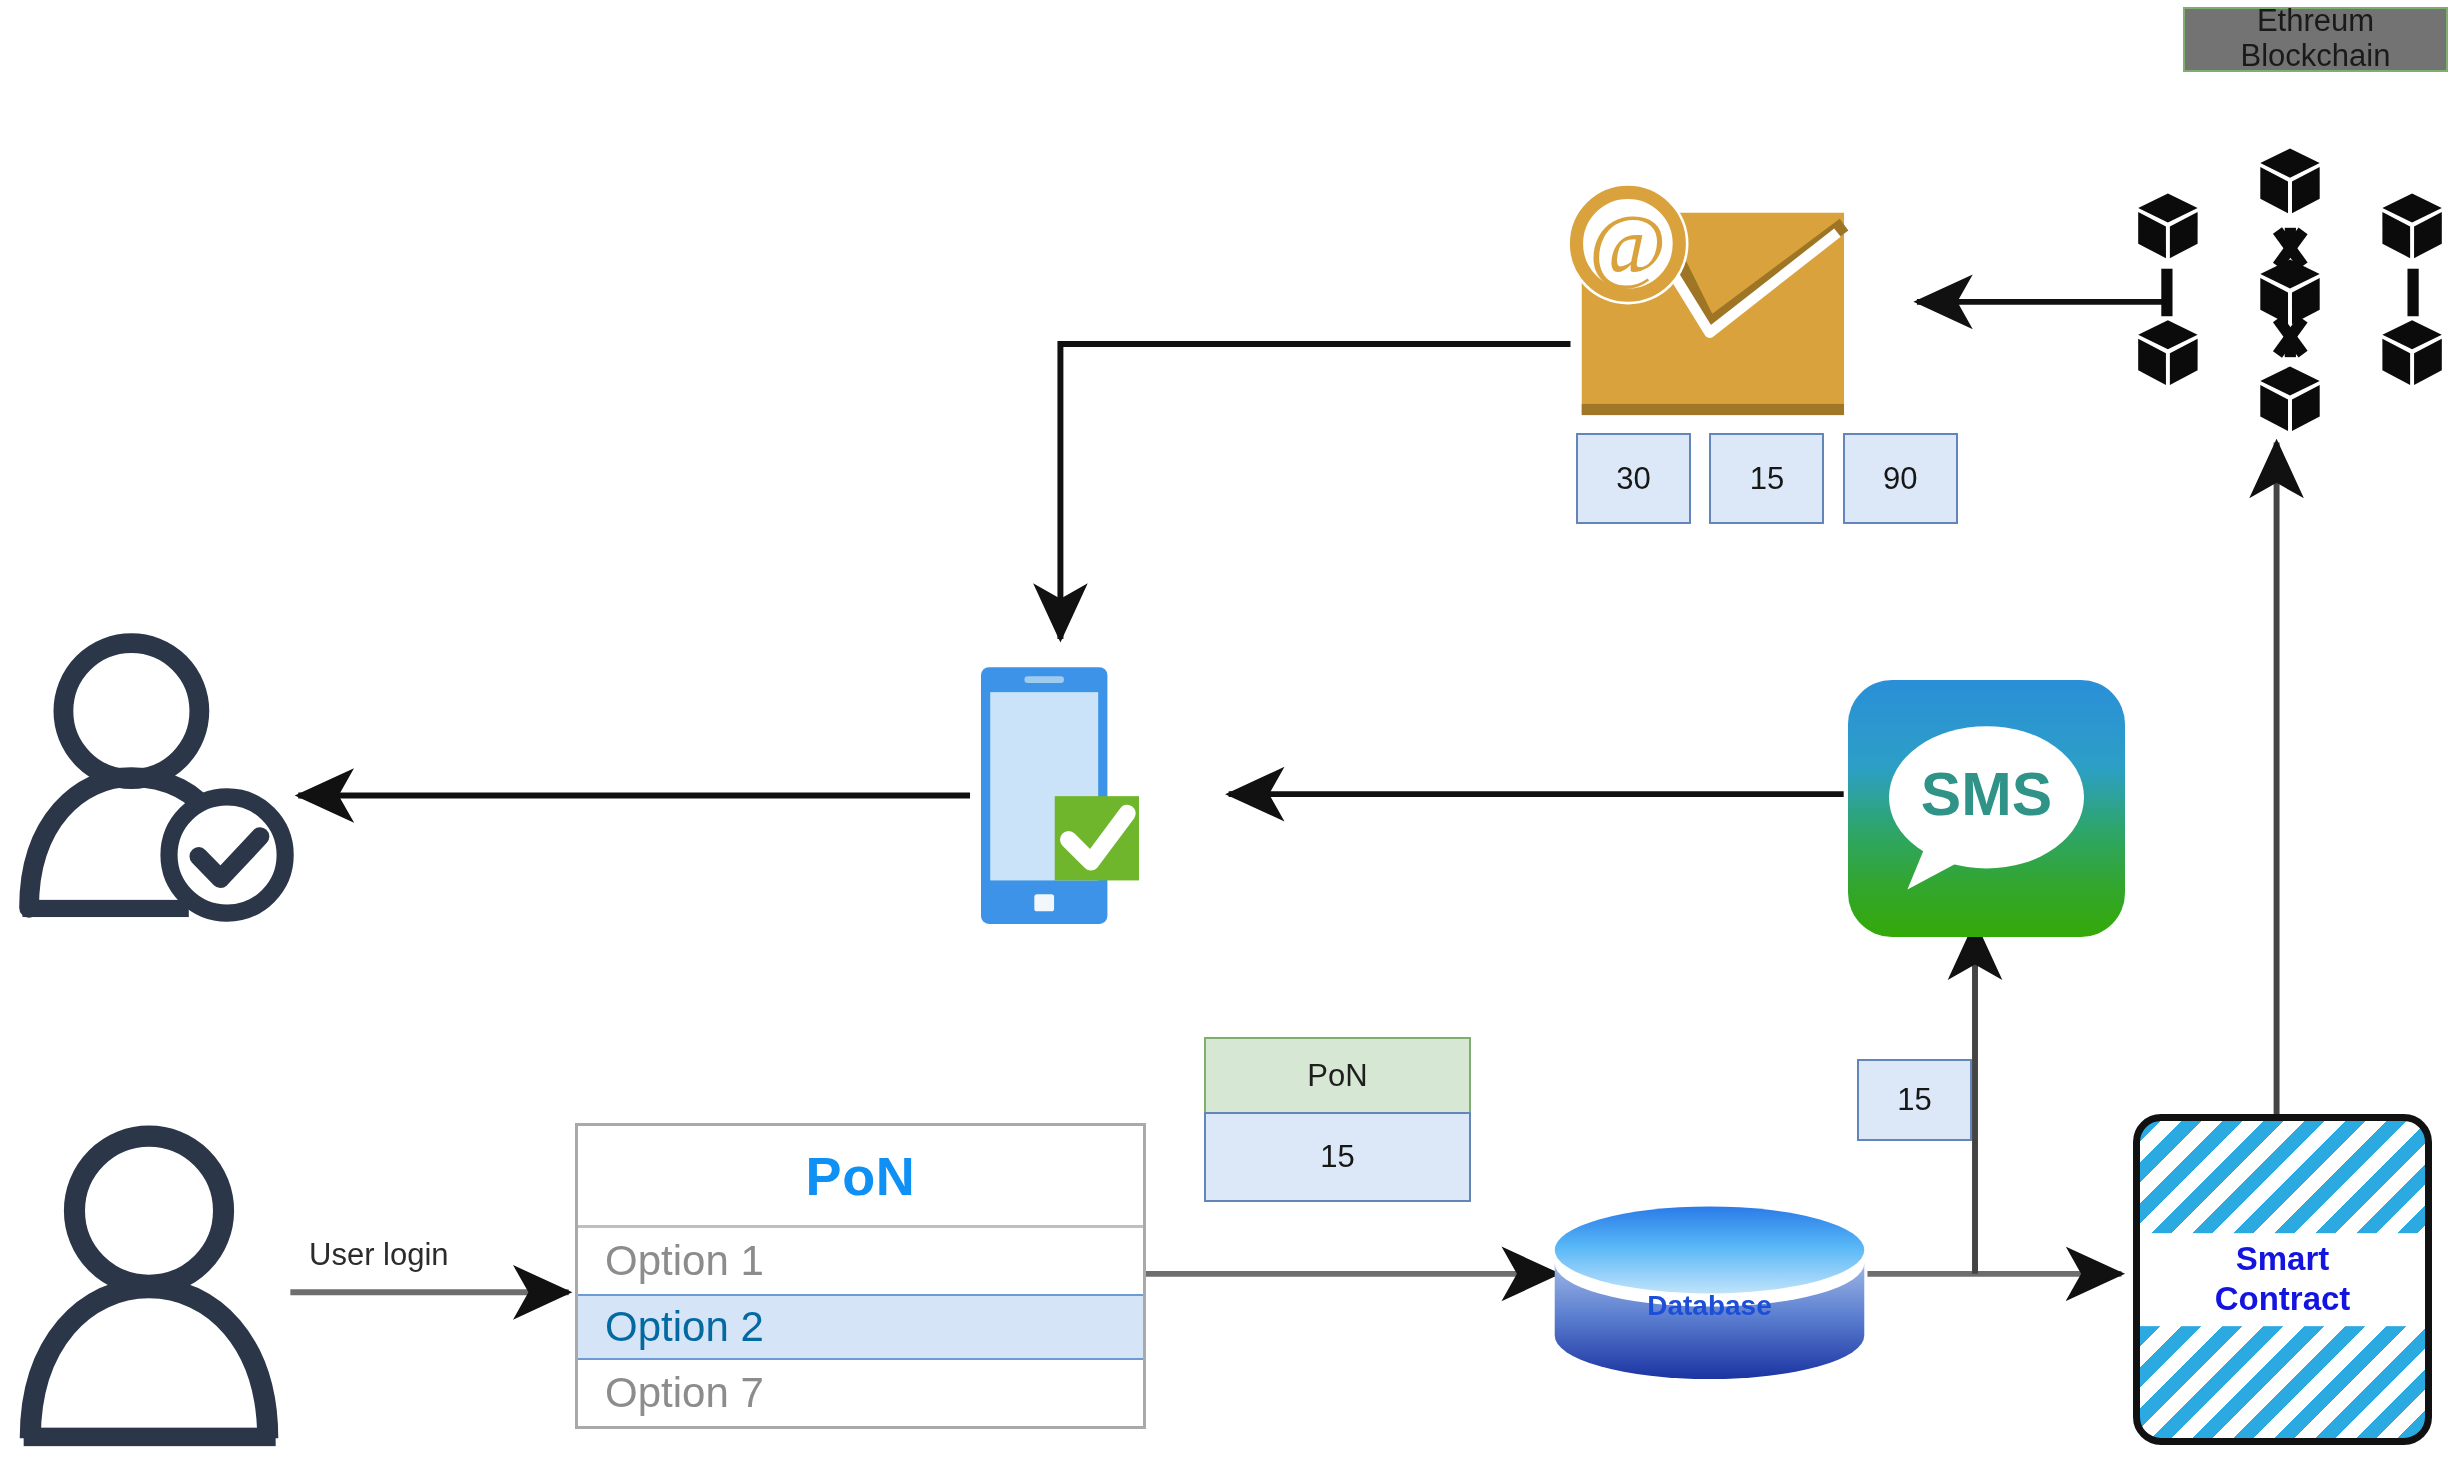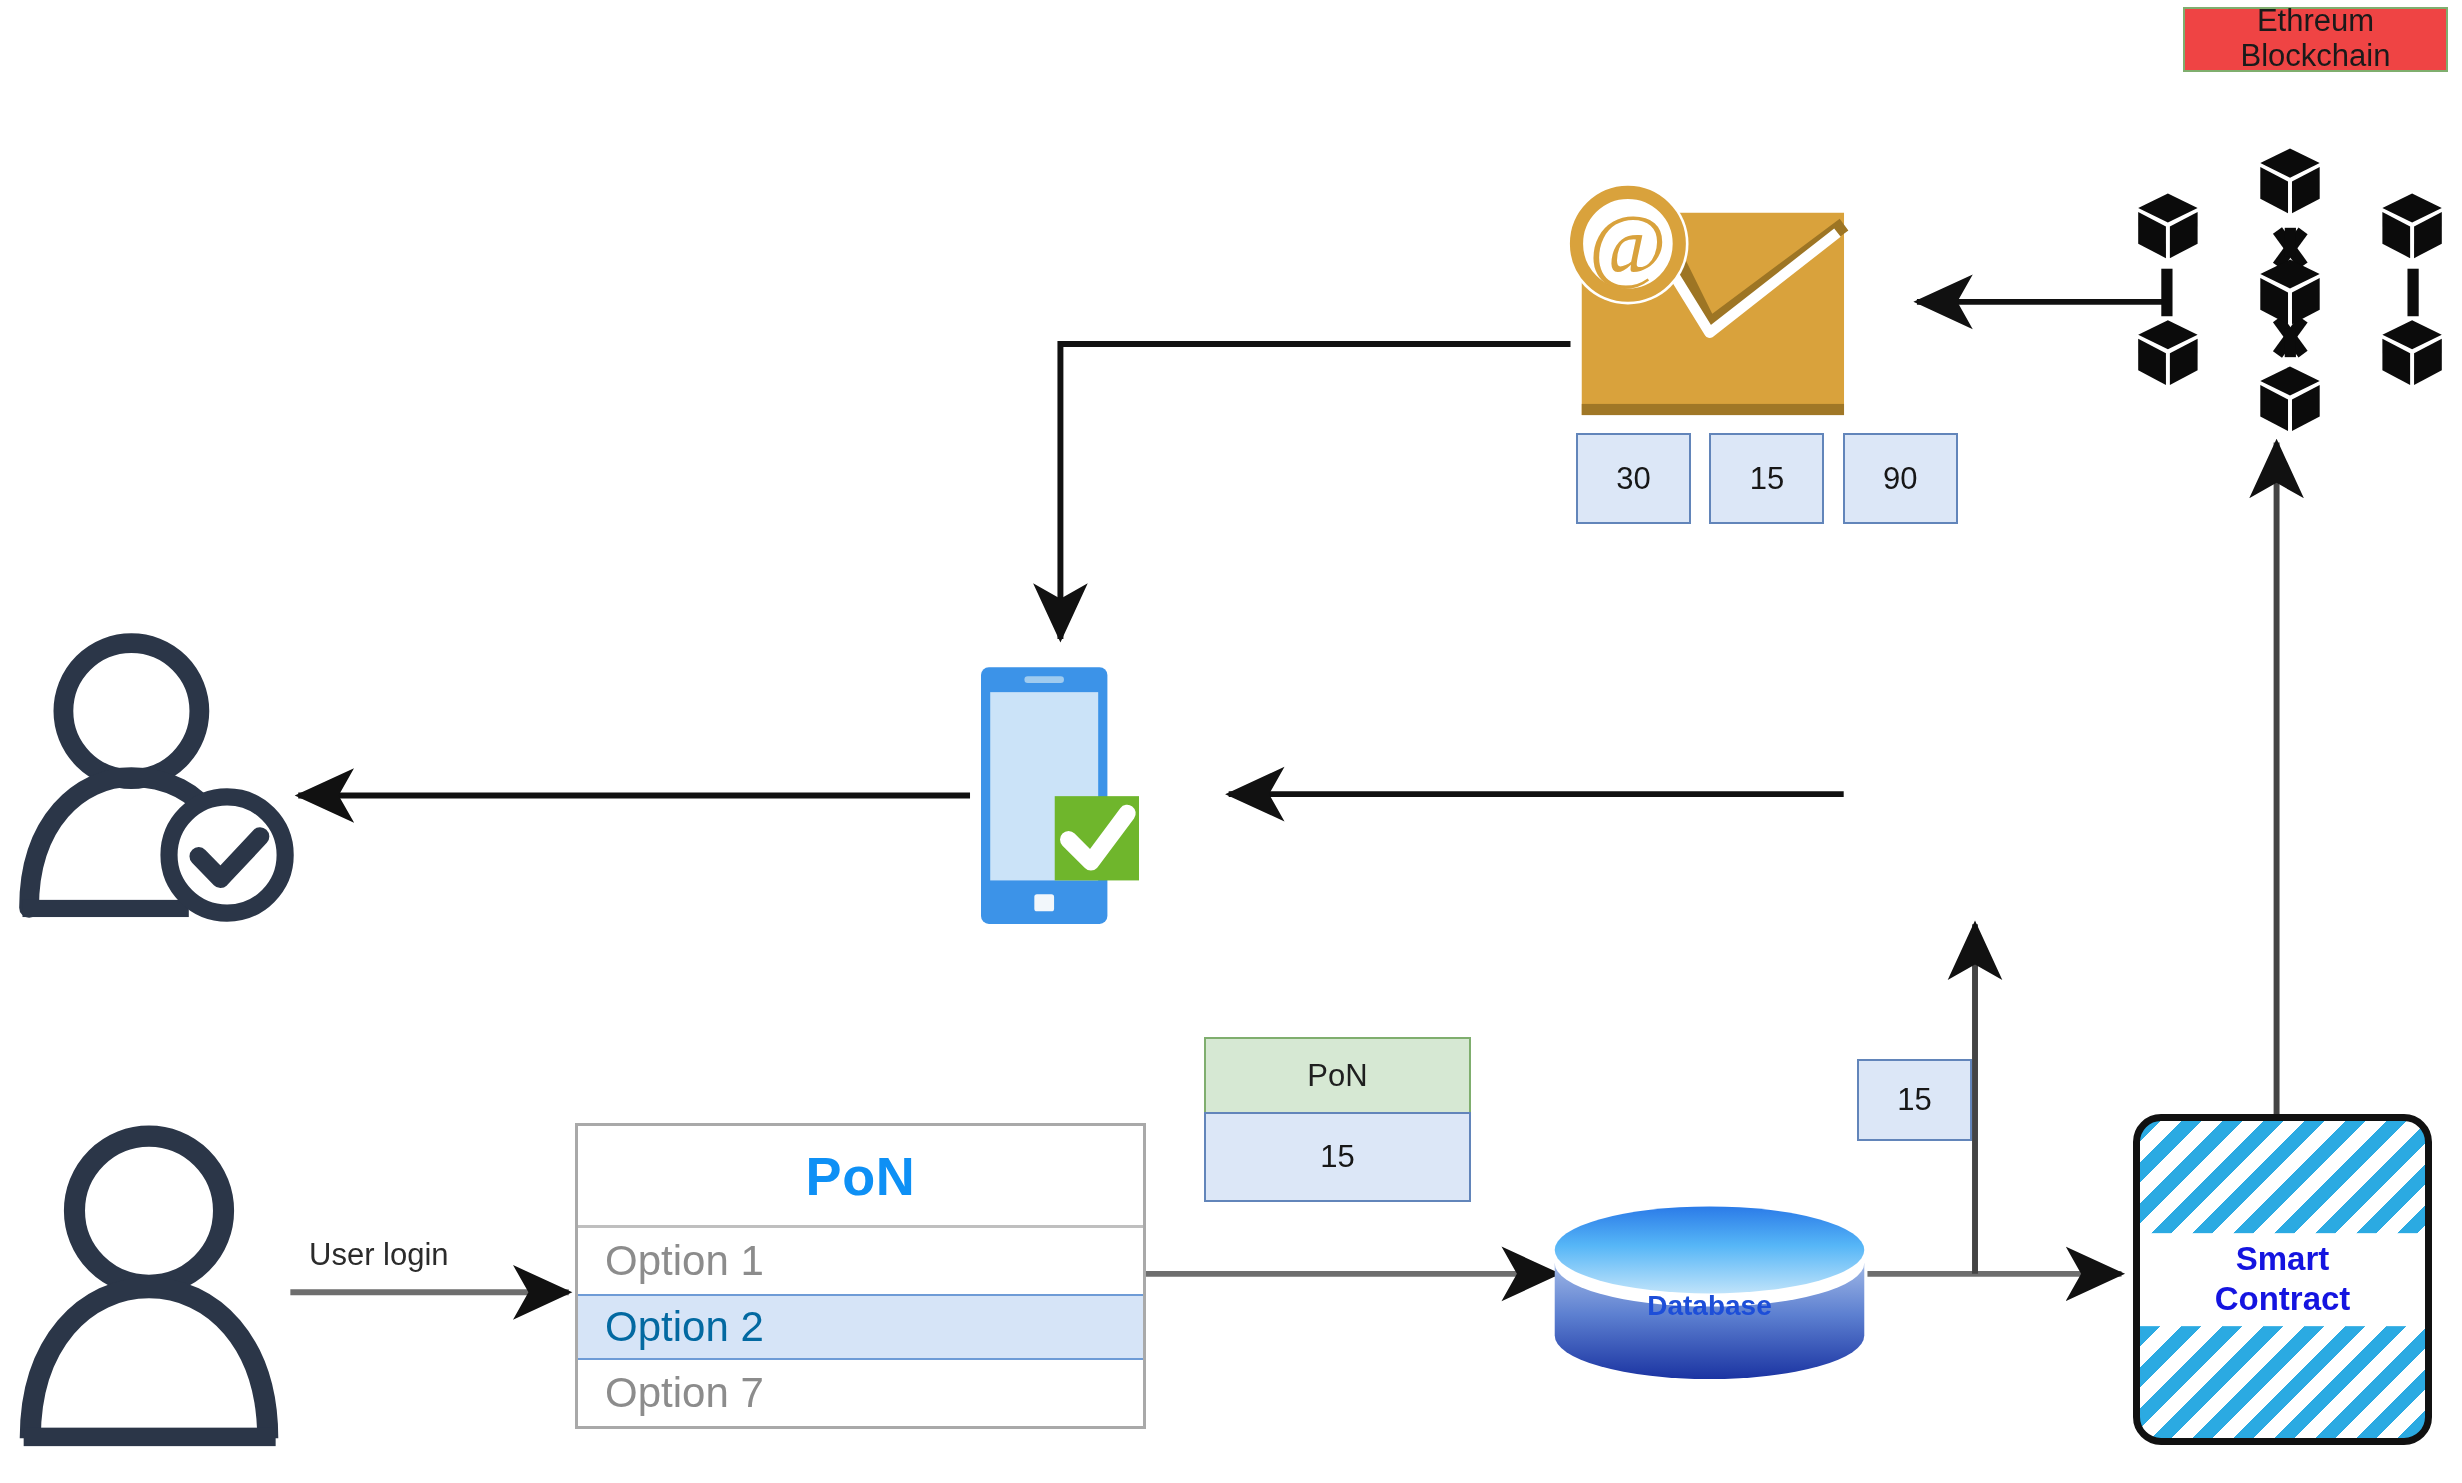--- a/index.html
+++ b/index.html
@@ -4,21 +4,21 @@
 <style>
   html,body{margin:0;padding:0;background:#ffffff;}
   body{font-family:"Liberation Sans",sans-serif;}
   #stage{position:relative;width:2462px;height:1484px;background:#ffffff;overflow:hidden;}
   .abs{position:absolute;}
   svg{display:block;overflow:visible;}
 
   
   #eth-label{
     left:2183px;top:6.6px;width:261px;height:61px;
-    background:#ef4444;border:2.6px solid #7FAE6E;
+    background:#737373;border:2.6px solid #7FAE6E;
     display:flex;align-items:center;justify-content:center;
     text-align:center;line-height:1.12;font-size:31px;color:#1a1a1a;
   }
 
   
   .cellblue{background:#DCE7F7;border:2.6px solid #6285BA;
     display:flex;align-items:center;justify-content:center;
     font-size:31px;color:#171717;}
   .cellgreen{background:#D6E8D3;border:2.6px solid #7FAE6E;
     display:flex;align-items:center;justify-content:center;
@@ -222,20 +222,27 @@
     <rect x="0" y="0" width="192" height="390" rx="12" fill="#3C93E8"></rect>
     <rect x="14" y="38" width="164" height="286" fill="#CBE3F8"></rect>
     <rect x="66" y="14" width="60" height="10" rx="5" fill="#9FCBEF"></rect>
     <rect x="81" y="345" width="30" height="26" rx="4" fill="#F2F7FB"></rect>
     <g>
       <rect x="112" y="196" width="128" height="128" fill="#6FB62C"></rect>
       <path d="M133,262 L167,296 L222,222" fill="none" stroke="#ffffff" stroke-width="26" stroke-linecap="round" stroke-linejoin="round"></path>
     </g>
   </svg>
 
+  <div class="abs" id="sms">
+    <svg style="width:277px;height:257px;" viewBox="0 0 420 390">
+      <ellipse cx="210" cy="178" rx="148" ry="108" fill="#ffffff"></ellipse>
+      <path d="M118,250 L90,318 L176,272 Z" fill="#ffffff"></path>
+      <text x="210" y="205" text-anchor="middle" font-family="'Liberation Sans',sans-serif" font-size="92" font-weight="bold" fill="#2F9487">SMS</text>
+    </svg>
+  </div>
 
   <div class="abs cellblue" id="sms-value-box">15</div>
 
   <svg class="abs" style="left:16.5px;top:1115px;width:264px;height:343px;" viewBox="0 0 400 520">
     <circle cx="200" cy="145" r="113" fill="none" stroke="#2B3648" stroke-width="32"></circle>
     <path d="M20,490 C20,345 104,262 200,262 C296,262 380,345 380,490" fill="none" stroke="#2B3648" stroke-width="32"></path>
     <rect x="10" y="474" width="382" height="28" fill="#2B3648"></rect>
   </svg>
 
   <div class="abs edge-label" id="label-user-login">User login</div>

